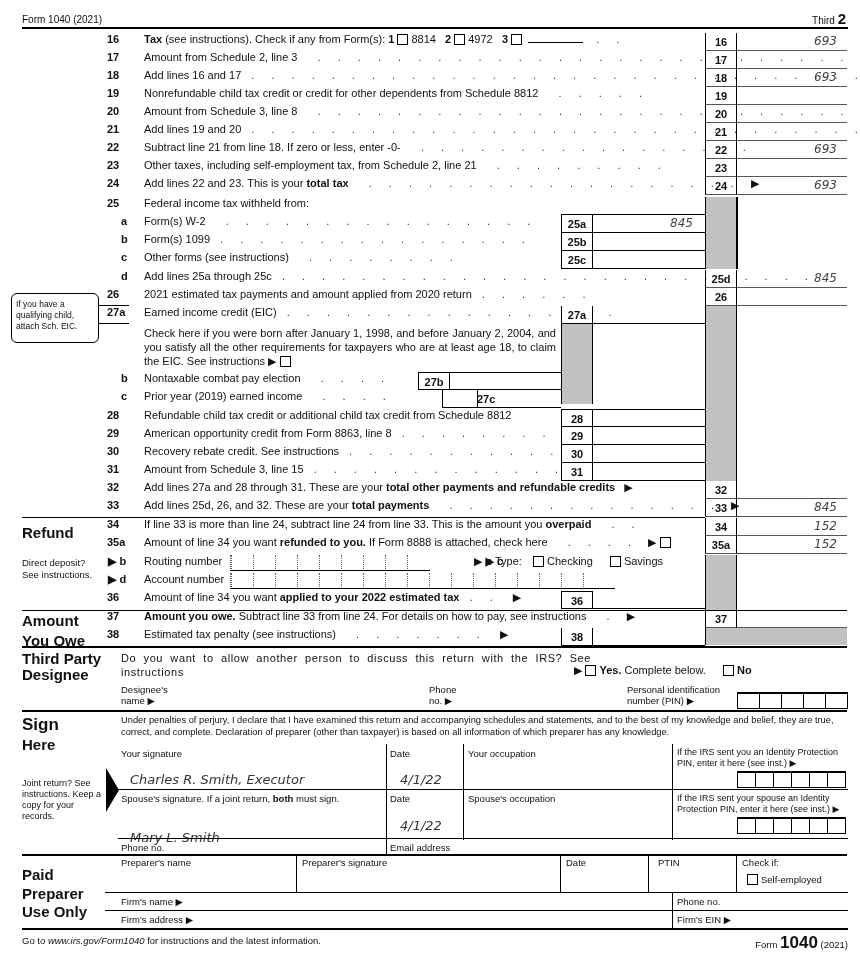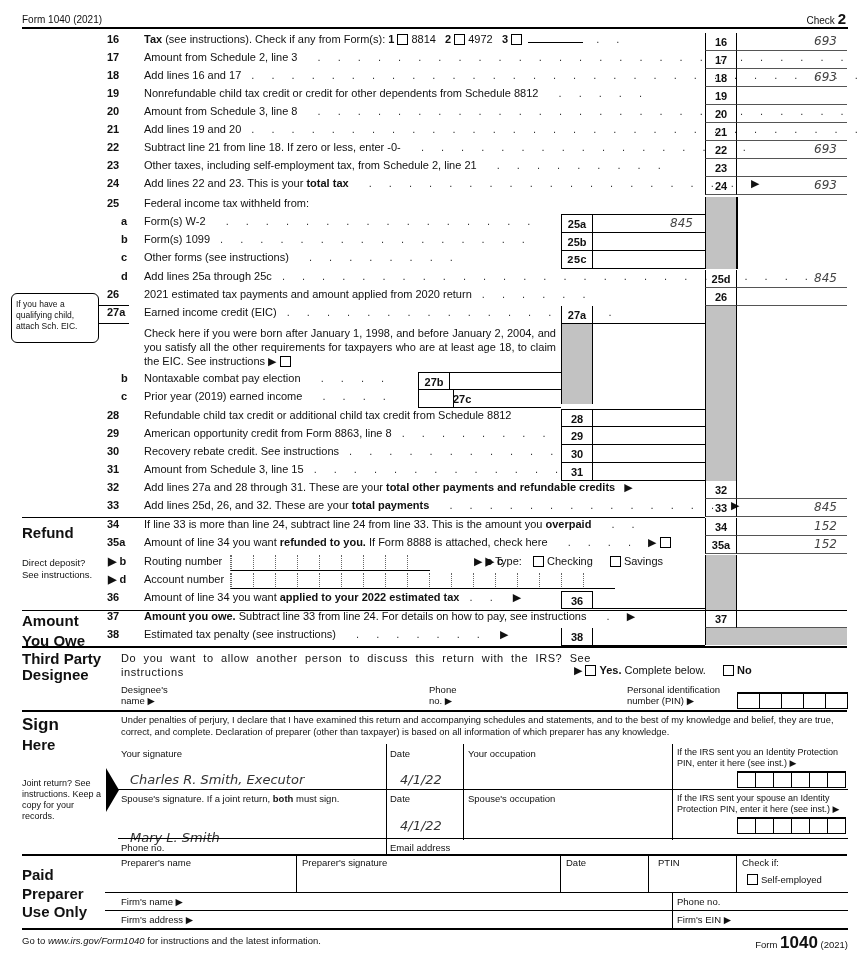--- a/index.html
+++ b/index.html
@@ -27,21 +27,21 @@
   .small { font-size: 9.5px; }
   .sig { font-family: "DejaVu Sans", sans-serif; font-style: italic; font-size: 13px; color: #333; }
   .pinbox { display: inline-block; width: 18px; height: 16px; border: 1px solid #000; border-left: none; }
   .pinrow { display: flex; border-left: 1px solid #000; }
   .dashcell { display: inline-block; width: 22px; height: 14px; border-left: 1px dotted #666; }
 </style>
 </head>
 <body>
 
 <div class="abs hdr-left">Form 1040 (2021)</div>
-<div class="abs hdr-right"><span>Check</span> <b>2</b></div>
+<div class="abs hdr-right"><span>Third</span> <b>2</b></div>
 <div class="abs topline"></div>
 
 <div class="abs shade" style="left:705px;top:197px;width:32px;height:72px;border-left:1px solid #000;border-right:1px solid #000;"></div>
 <div class="abs shade" style="left:705px;top:306px;width:32px;height:175px;border-left:1px solid #000;border-right:1px solid #000;"></div>
 <div class="abs shade" style="left:705px;top:555px;width:32px;height:55px;border-left:1px solid #000;border-right:1px solid #000;"></div>
 <div class="abs shade" style="left:705px;top:628px;width:142px;height:17px;border-left:1px solid #000;"></div>
 <div class="abs shade" style="left:561px;top:324px;width:32px;height:80px;border-left:1px solid #000;border-right:1px solid #000;"></div>
 <div class="vline" style="left:737px;top:197px;height:72px;"></div>
 
 <div class="row" style="top:33px;">
@@ -118,21 +118,21 @@
 </div>
 <div class="row" style="top:233px;">
   <span class="ln sub">b</span>
     <span class="desc"><span>Form(s) 1099</span><span class="dots">&nbsp;. . . . . . . . . . . . . . . .</span></span>
   <div class="mid-ln" style="left:561px;top:0;">25b</div>
   <div class="mid-val" style="left:593px;width:112px;top:0;"></div>
 </div>
 <div class="row" style="top:251px;">
   <span class="ln sub">c</span>
     <span class="desc"><span>Other forms (see instructions)</span><span class="dots">&nbsp;&nbsp;. . . . . . . .</span></span>
-  <div class="mid-ln" style="left:561px;top:0;font-family:Liberation Mono, monospace;">25c</div>
+  <div class="mid-ln" style="left:561px;top:0;">25c</div>
   <div class="mid-val" style="left:593px;width:112px;top:0;"></div>
 </div>
 <div class="row" style="top:270px;">
   <span class="ln sub">d</span>
     <span class="desc"><span>Add lines 25a through 25c</span><span class="dots">&nbsp;. . . . . . . . . . . . . . . . . . . . . . . . . . .</span></span>
   <div class="box-ln">25d</div>
     <div class="box-val">845</div>
 </div>
 
 <div class="abs small" style="left:11px;top:293px;width:88px;height:50px;border:1px solid #000;border-radius:6px;padding:5px 4px;font-size:8.5px;line-height:11px;">If you have a qualifying child, attach Sch. EIC.</div>
@@ -158,21 +158,21 @@
 
 <div class="row" style="top:372px;">
   <span class="ln sub">b</span>
     <span class="desc"><span>Nontaxable combat pay election</span><span class="dots">&nbsp;&nbsp;. . . .</span></span>
   <div class="mid-ln" style="left:418px;top:0;border-top:1px solid #000;">27b</div>
   <div class="mid-val" style="left:450px;width:111px;top:0;border-top:1px solid #000;"></div>
 </div>
 <div class="row" style="top:390px;">
   <span class="ln sub">c</span>
     <span class="desc"><span>Prior year (2019) earned income</span><span class="dots">&nbsp;&nbsp;. . . .</span></span>
-  <div class="mid-ln" style="left:418px;top:0;padding-left:34px;">27c</div>
+  <div class="mid-ln" style="left:442px;top:0;padding-left:34px;">27c</div>
   <div class="mid-val" style="left:450px;width:111px;top:0;"></div>
 </div>
 
 <div class="row" style="top:409px;">
   <span class="ln">28</span>
     <span class="desc">Refundable child tax credit or additional child tax credit from Schedule 8812</span>
   <div class="mid-ln" style="left:561px;top:0;border-top:1px solid #000;">28</div>
   <div class="mid-val" style="left:593px;width:112px;top:0;border-top:1px solid #000;"></div>
 </div>
 <div class="row" style="top:427px;">

